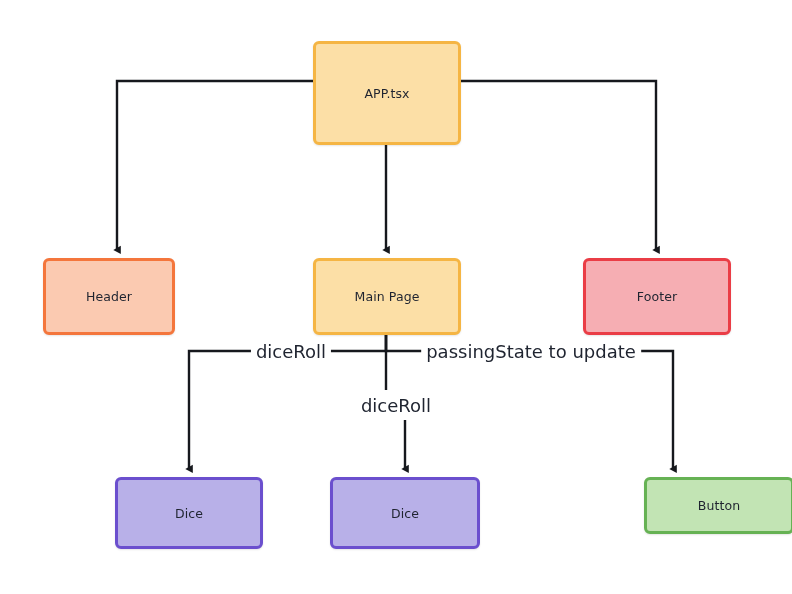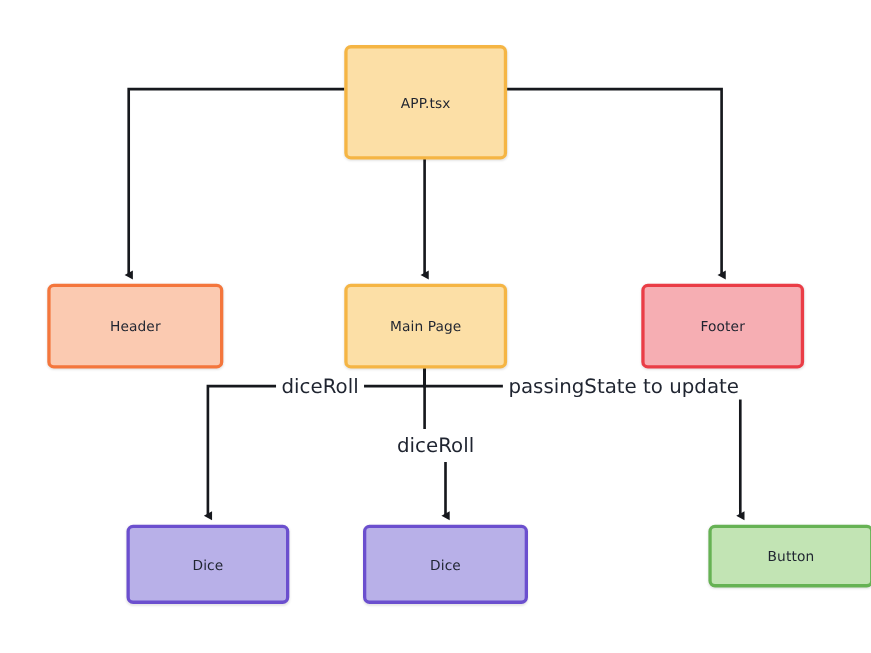--- a/index.html
+++ b/index.html
@@ -91,21 +91,21 @@
     <g>
       <path d="M386,335 L386,390" fill="none" stroke="#16181d" stroke-width="2.4"></path>
       <path d="M405,420 L405,469" fill="none" stroke="#16181d" stroke-width="2.4" marker-end="url(#arrowhead)"></path>
     </g>
   </svg>
 
   <div class="node" style="left:313px; top:41px; width:148px; height:104px; background:#fcdfa6; border-color:#f5b544;">
     <span class="node-label">APP.tsx</span>
   </div>
 
-  <div class="node" style="left:43px; top:258px; width:160px; height:77px; background:#fbcab1; border-color:#f4763c;">
+  <div class="node" style="left:43px; top:258px; width:132px; height:77px; background:#fbcab1; border-color:#f4763c;">
     <span class="node-label">Header</span>
   </div>
 
   <div class="node" style="left:313px; top:258px; width:148px; height:77px; background:#fcdfa6; border-color:#f5b544;">
     <span class="node-label">Main Page</span>
   </div>
 
   <div class="node" style="left:583px; top:258px; width:148px; height:77px; background:#f6aeb3; border-color:#ea3d46;">
     <span class="node-label">Footer</span>
   </div>
@@ -117,17 +117,17 @@
   <div class="node" style="left:330px; top:477px; width:150px; height:72px; background:#b8b0e8; border-color:#6b4fce;">
     <span class="node-label">Dice</span>
   </div>
 
   <div class="node" style="left:600px; top:477px; width:150px; height:57px; background:#c2e4b4; border-color:#66b254;margin-left:44px;">
     <span class="node-label">Button</span>
   </div>
 
   <div class="edge-label" style="left:291px; top:352px;">diceRoll</div>
 
-  <div class="edge-label" style="left:531px; top:352px;margin-left:36px;">passingState to update</div>
+  <div class="edge-label" style="left:531px; top:352px;">passingState to update</div>
 
   <div class="edge-label" style="left:396px; top:406px;">diceRoll</div>
 
 </div>
 
 </body></html>

